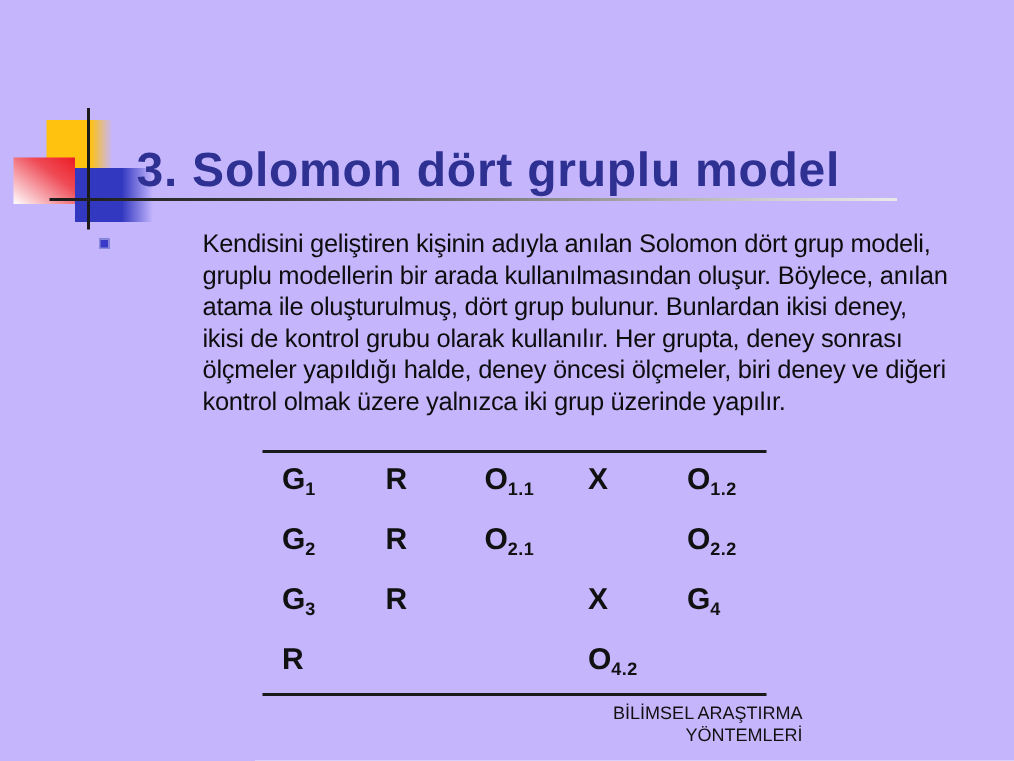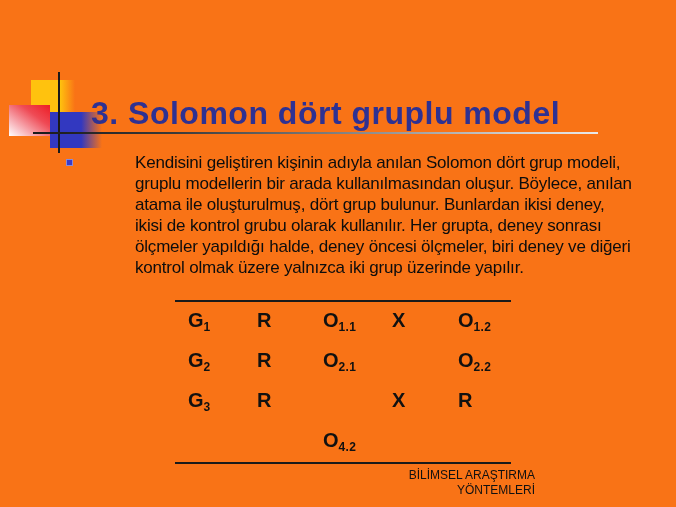--- a/index.html
+++ b/index.html
@@ -3,21 +3,21 @@
 <meta charset="utf-8">
 <style>
   * { margin: 0; padding: 0; box-sizing: border-box; }
   html, body { width: 676px; height: 507px; }
   body {
     font-family: "Liberation Sans", sans-serif;
     background: #ffffff;
     position: relative;
     overflow: hidden;
   }
-  .slide { position: absolute; inset: 0; background: #f97316; }
+  .slide { position: absolute; inset: 0; background: #c4b5fd; }
 
   
   .deco-yellow {
     position: absolute; left: 31px; top: 80px; width: 44px; height: 32px;
     background: linear-gradient(to right, #FFC20E 0%, #FFC20E 66%, rgba(255,194,14,0) 100%);
   }
   .deco-red {
     position: absolute; left: 9px; top: 105px; width: 41px; height: 31px;
     background: linear-gradient(to left bottom, #ED1C24 0%, #EF4A55 35%, #F7ABB2 70%, #ffffff 100%);
   }
@@ -115,20 +115,21 @@
     <div class="cell"><span>R</span><span class="sub"></span></div>
     <div class="cell"><span>O</span><span class="sub">2.1</span></div>
     <div class="cell"><span></span><span class="sub"></span></div>
     <div class="cell"><span>O</span><span class="sub">2.2</span></div>
 
     <div class="cell"><span>G</span><span class="sub">3</span></div>
     <div class="cell"><span>R</span><span class="sub"></span></div>
     <div class="cell"><span></span><span class="sub"></span></div>
     <div class="cell"><span>X</span><span class="sub"></span></div>
 
+    <div class="cell"><span>G</span><span class="sub">4</span></div>
     <div class="cell"><span>R</span><span class="sub"></span></div>
     <div class="cell"><span></span><span class="sub"></span></div>
     <div class="cell"><span></span><span class="sub"></span></div>
     <div class="cell"><span>O</span><span class="sub">4.2</span></div>
   </div>
   <div class="table-border bottom"></div>
 
   <div class="footer">
     <div>BİLİMSEL ARAŞTIRMA</div>
     <div>YÖNTEMLERİ</div>

